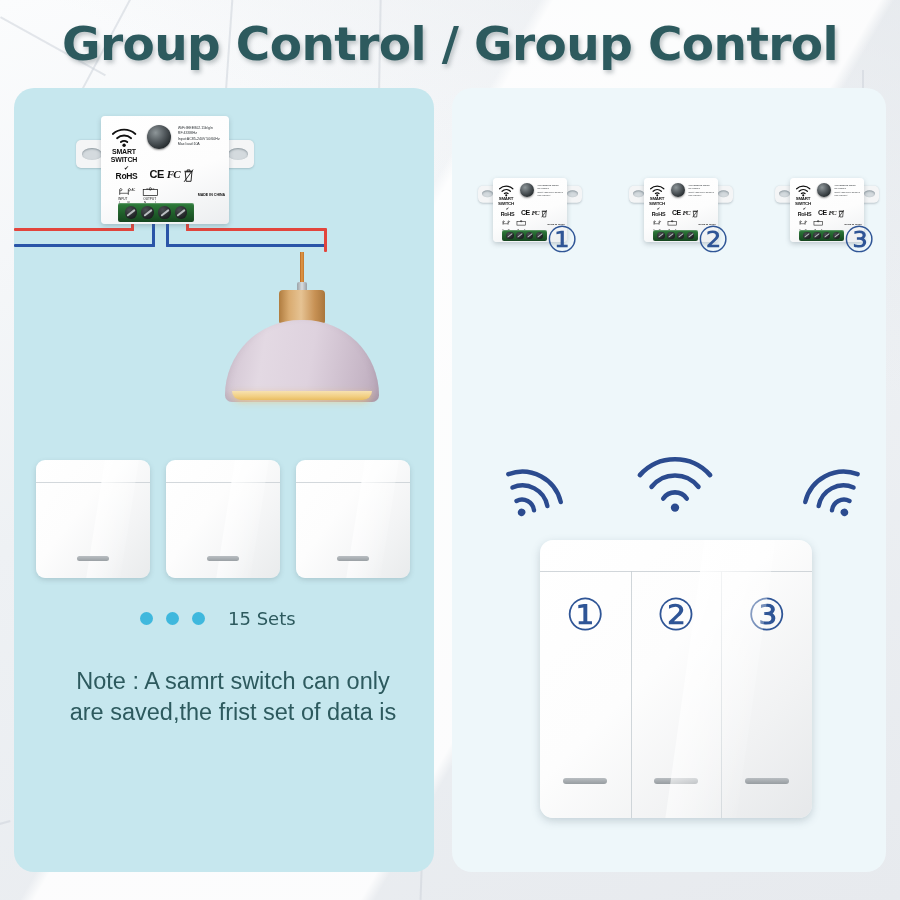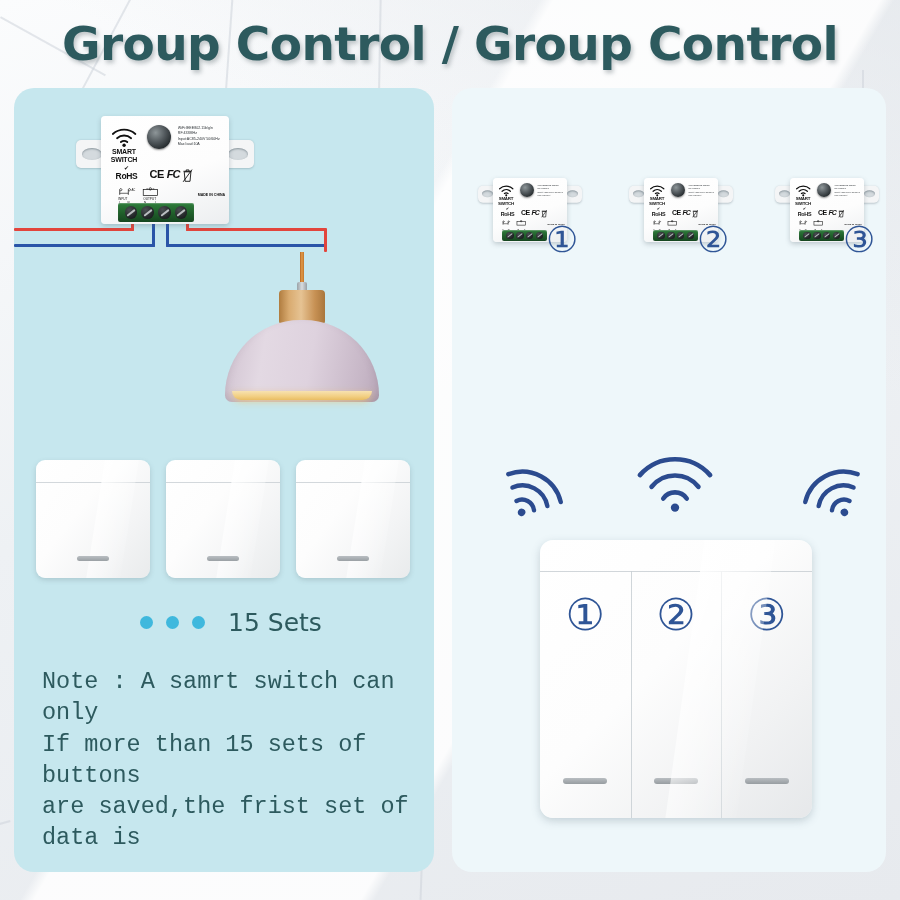--- a/index.html
+++ b/index.html
@@ -107,21 +107,21 @@
   }
   .module .rohs .tick { font-size: .85em; line-height: .9; }
   .module .rohs .txt { font-weight: bold; letter-spacing: -.3px; }
 
   .module .marks {
     position: absolute; left: 38%; top: 48%; width: 58%;
     display: flex; gap: 4%;
     color: #111;
   }
   .module .marks .ce { font-weight: bold; letter-spacing: -.5px; }
-  .module .marks .fc { font-weight: bold; font-style: italic; letter-spacing: -1px; }
+  .module .marks .fc { font-weight: bold; font-style: italic; letter-spacing: -1px; font-family: Liberation Serif, serif; }
   .module .weee { width: 15%; }
 
   .module .diagram {
     position: absolute; left: 6%; top: 66%; width: 62%; height: 16%;
   }
   .module .made {
     position: absolute; right: 3%; top: 71%;
     color: #111; font-weight: bold; white-space: nowrap;
   }
 
@@ -214,30 +214,31 @@
     position: absolute; left: 140px; top: 608px;
     display: flex; align-items: center; gap: 13px;
   }
   #sets-row .dot {
     width: 13px; height: 13px; border-radius: 50%;
     background: #3fb8dd;
   }
   #sets-row .sets-label {
     margin-left: 10px;
     font-family: "DejaVu Sans", sans-serif;
-    font-size: 25px; color: #2d5a5e;
+    font-size: 18px; color: #2d5a5e;
   }
 
   
   #note {
     position: absolute; left: 42px; top: 666px; width: 382px;
-    font-family: Liberation Mono, monospace;
+    font-family: Liberation Sans, sans-serif;
     font-size: 23.5px;
     line-height: 1.33;
     color: #2d5a5e;
+    text-align: center;
   }
 
   
   .circ-num {
     position: absolute;
     font-family: "DejaVu Serif", serif;
     color: #2f5596;
     line-height: 1;
   }
 
@@ -412,21 +413,20 @@
 
 <div id="sets-row">
   <div class="dot"></div>
   <div class="dot"></div>
   <div class="dot"></div>
   <div class="sets-label">15 Sets</div>
 </div>
 
 <div id="note">
   <div>Note : A samrt switch can only</div>
-  <div>If more than 15 sets of buttons</div>
   <div>are saved,the frist set of data is</div>
 </div>
 
 <div class="panel" id="panel-right"></div>
 
 <div class="module" style="left:478px;top:162px;width:104px;height:64px;font-size:4.1px;">
   <div class="ears">
     <div class="ear-hole l"></div>
     <div class="ear-hole r"></div>
   </div>

